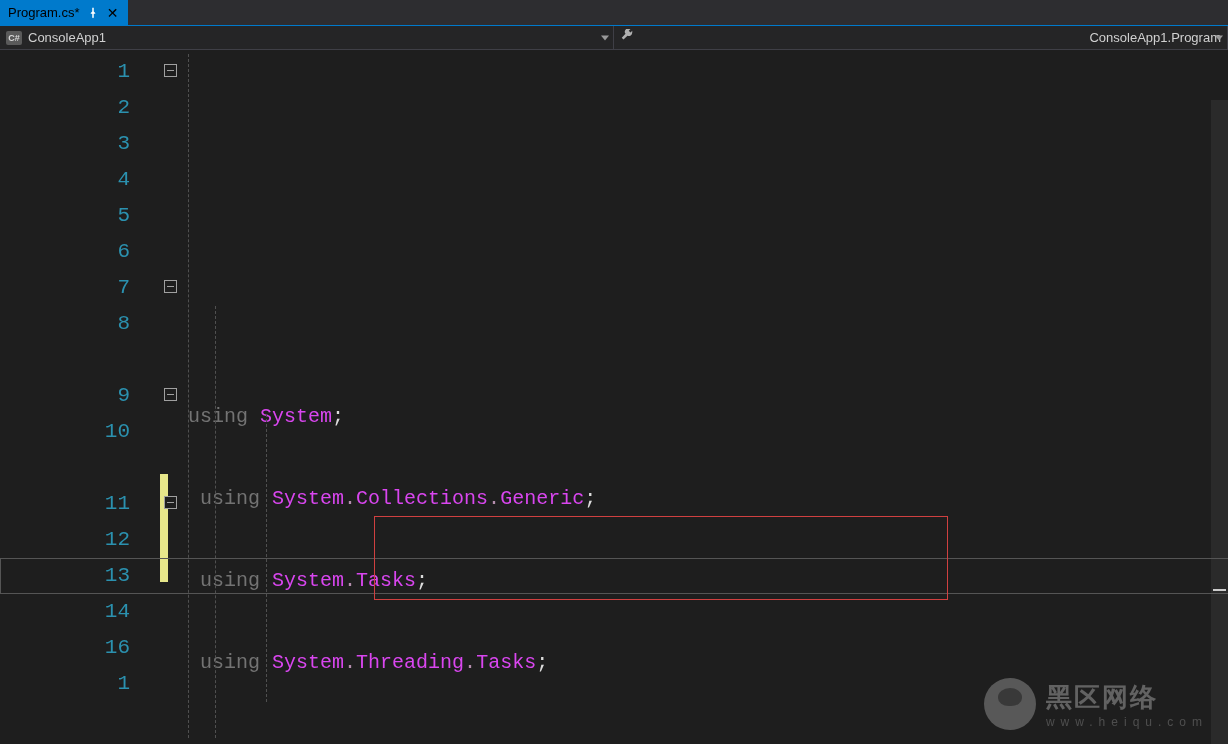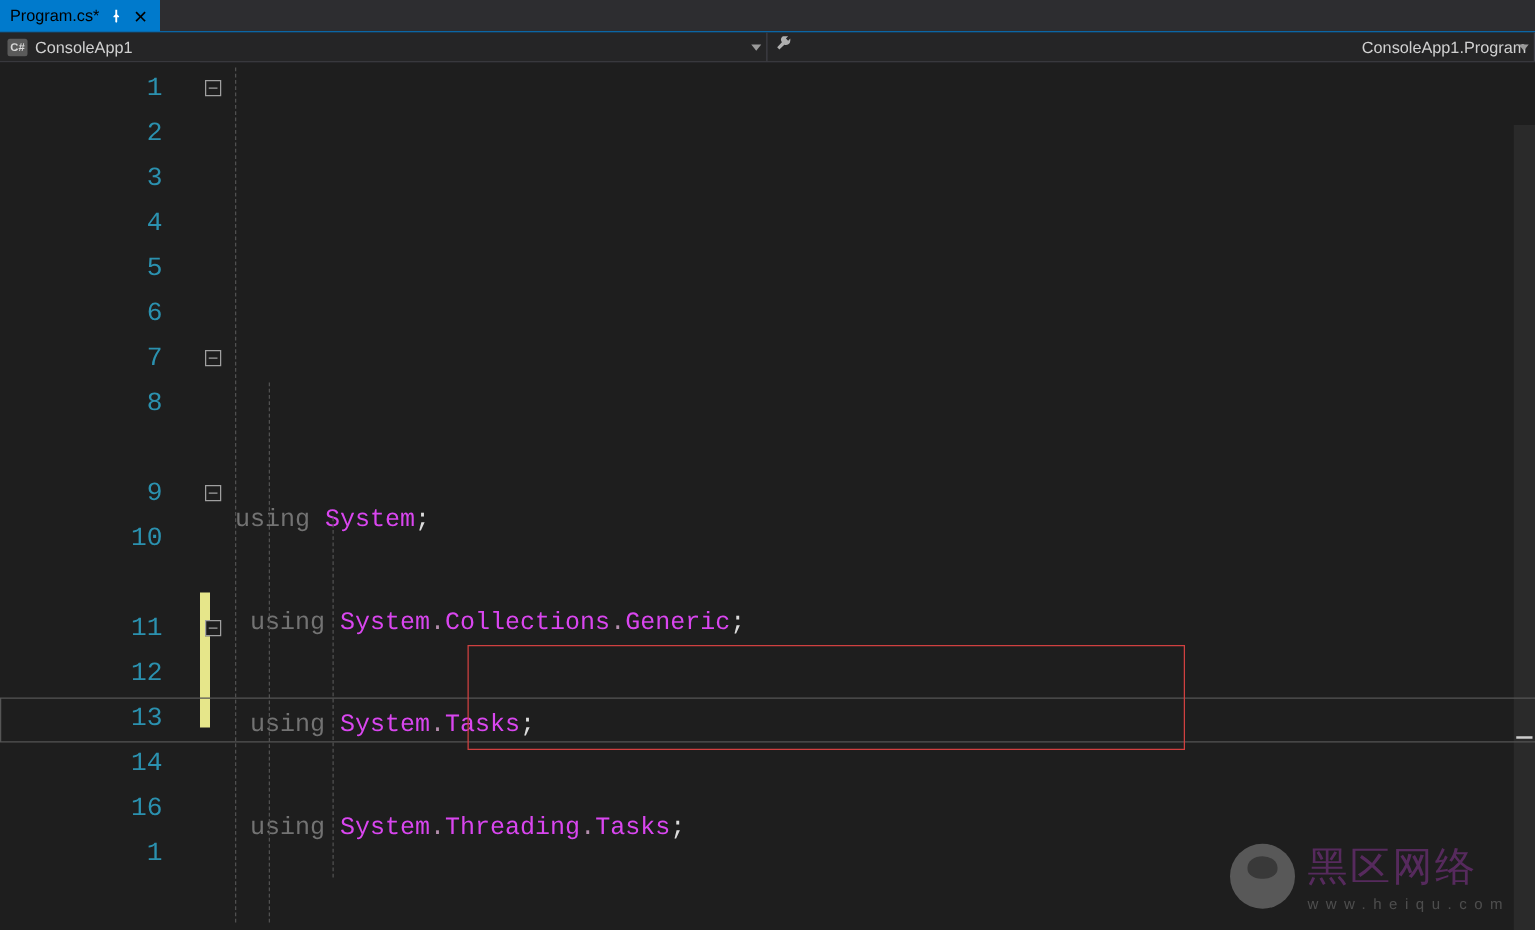--- a/index.html
+++ b/index.html
@@ -173,21 +173,21 @@
   .watermark .logo {
     width: 52px; height: 52px;
     background: #ddd; border-radius: 50%;
     position: relative;
   }
   .watermark .logo::after {
     content: ""; position: absolute;
     left: 14px; top: 10px; width: 24px; height: 18px;
     background: #777; border-radius: 50% 50% 45% 45%;
   }
-  .watermark .text { font-size: 32px; color: #d946ef; font-weight: normal; letter-spacing: 2px; }
+  .watermark .text { font-size: 26px; color: #ffffff; font-weight: bold; letter-spacing: 2px; }
   .watermark .sub  { font-size: 12px; color: #bbb; letter-spacing: 6px; }
 
   .scroll-track {
     position: absolute; top: 50px; right: 0; bottom: 0; width: 17px;
     background: #2a2a2a;
   }
   .scroll-track .caret-mark {
     position: absolute; left: 2px; right: 2px; height: 2px; background: #cccccc;
   }
 </style>

